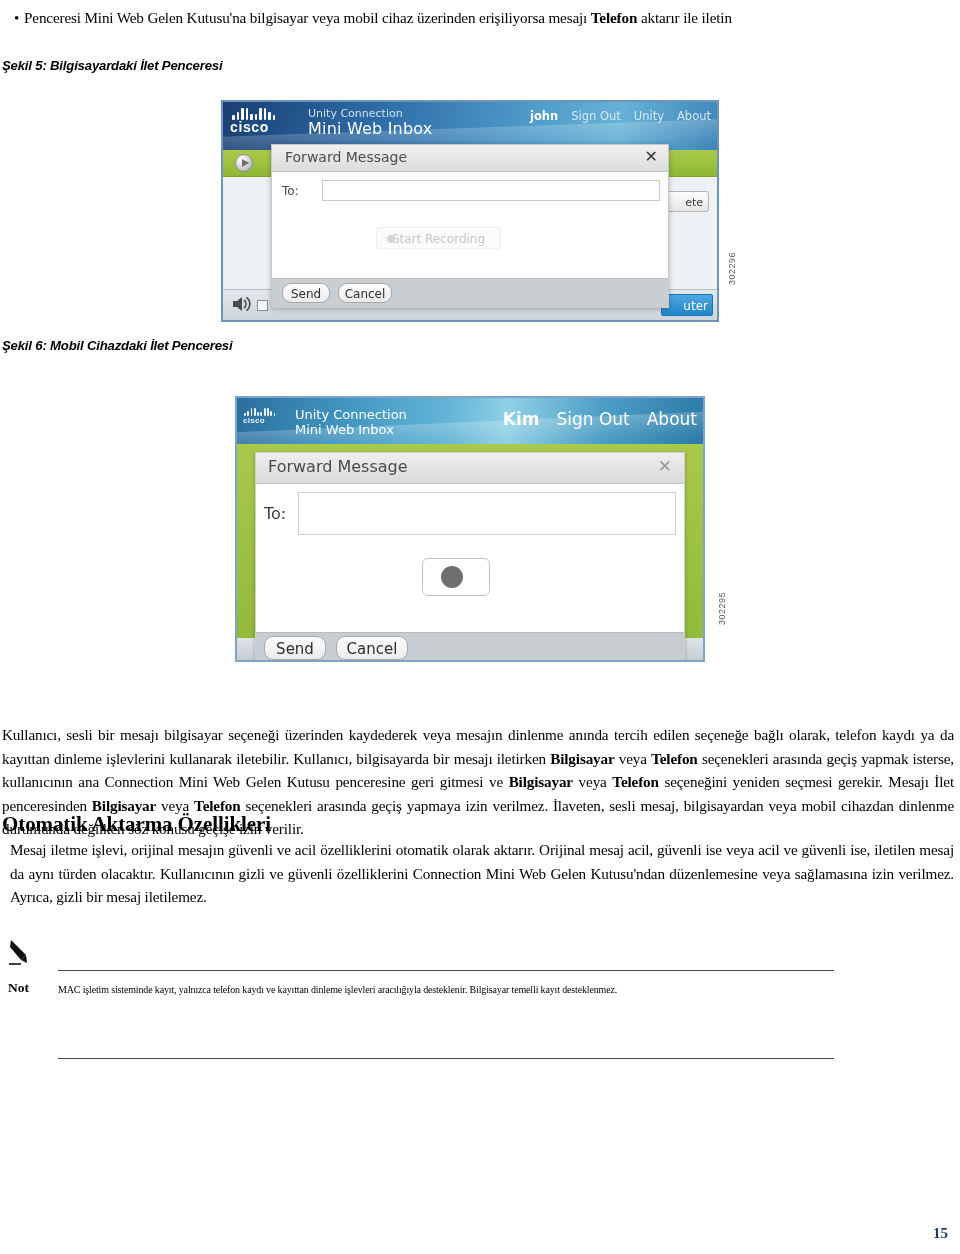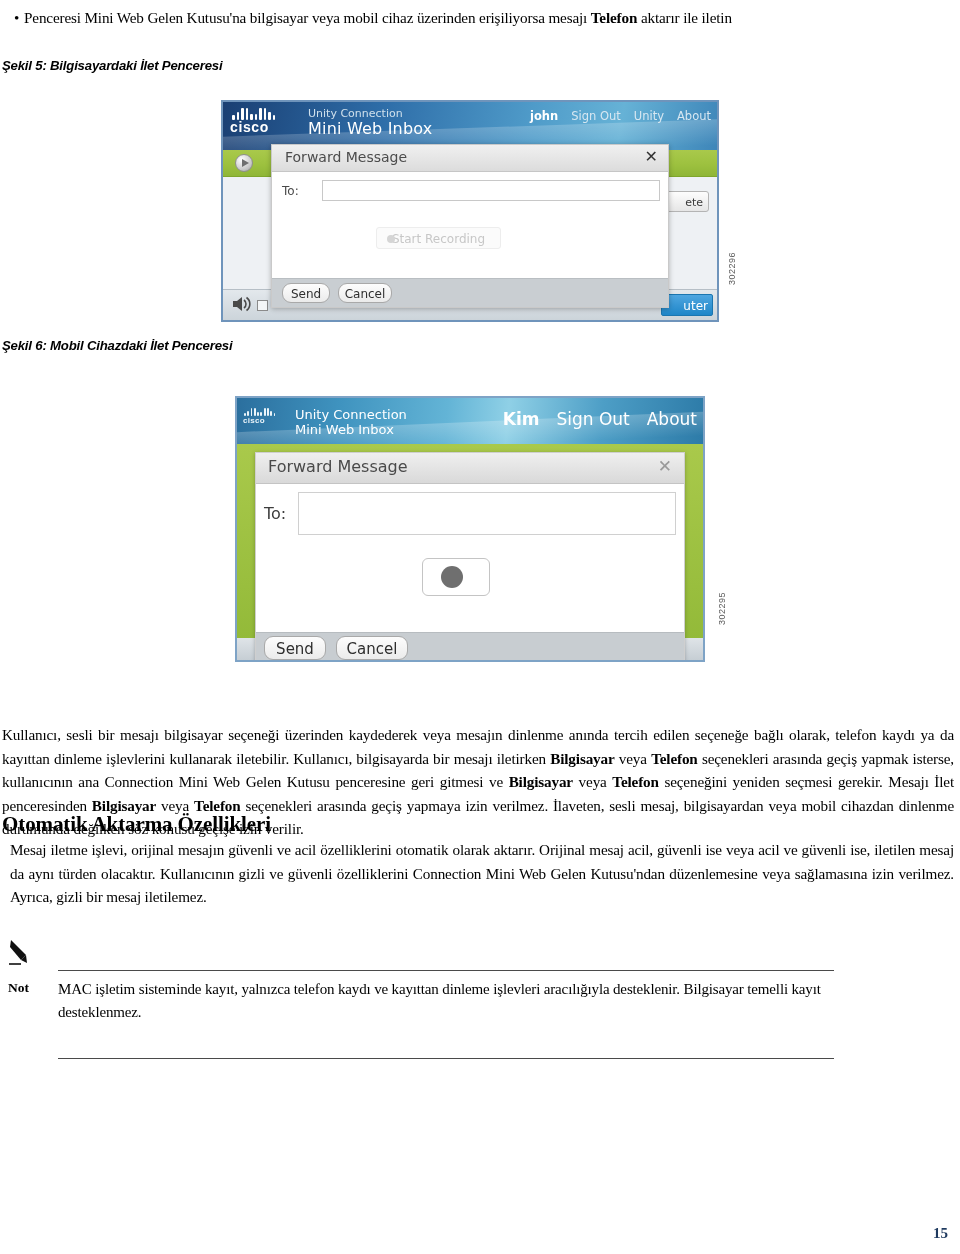--- a/index.html
+++ b/index.html
@@ -515,21 +515,21 @@
   .note-label {
     position: absolute;
     left: 8px; top: 42px;
     font-size: 13.5px;
     font-weight: bold;
   }
   .note-text {
     position: absolute;
     left: 58px; top: 40px;
     width: 776px;
-    font-size: 15px;
+    font-size: 10px;
     line-height: 23px;
     letter-spacing: -0.15px;
   }
 
   
   .pagenum {
     position: absolute;
     right: 12px;
     bottom: 12px;
     font-family: "Liberation Serif", "DejaVu Serif", serif;

